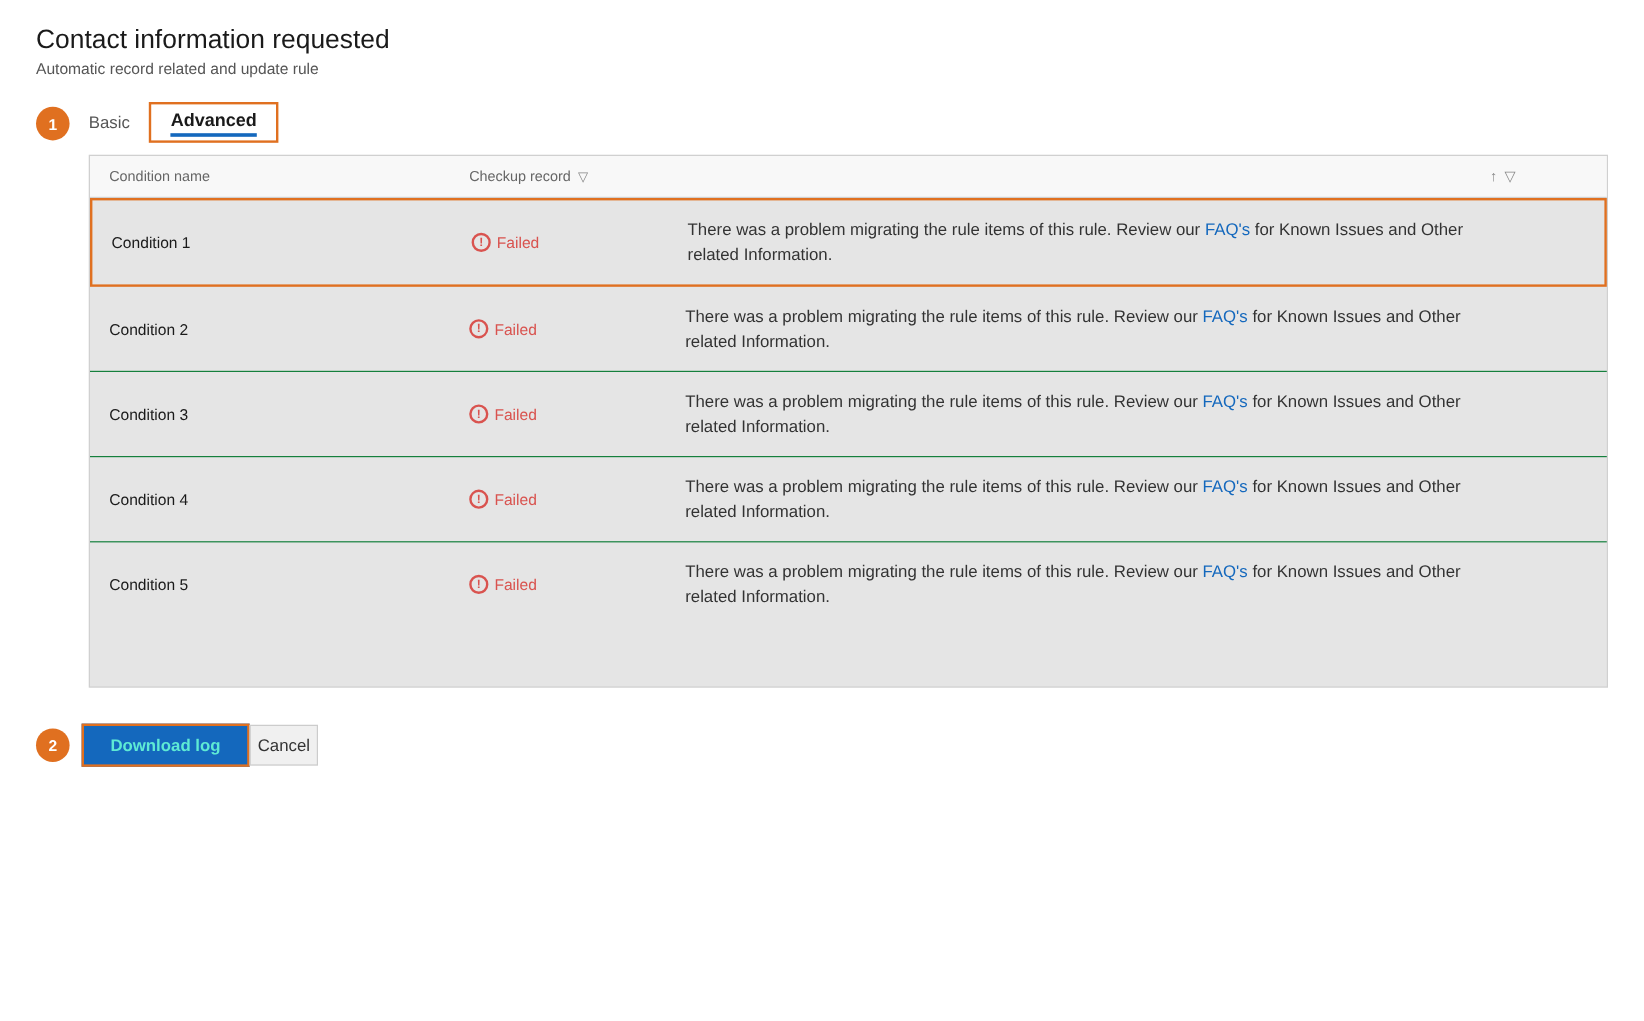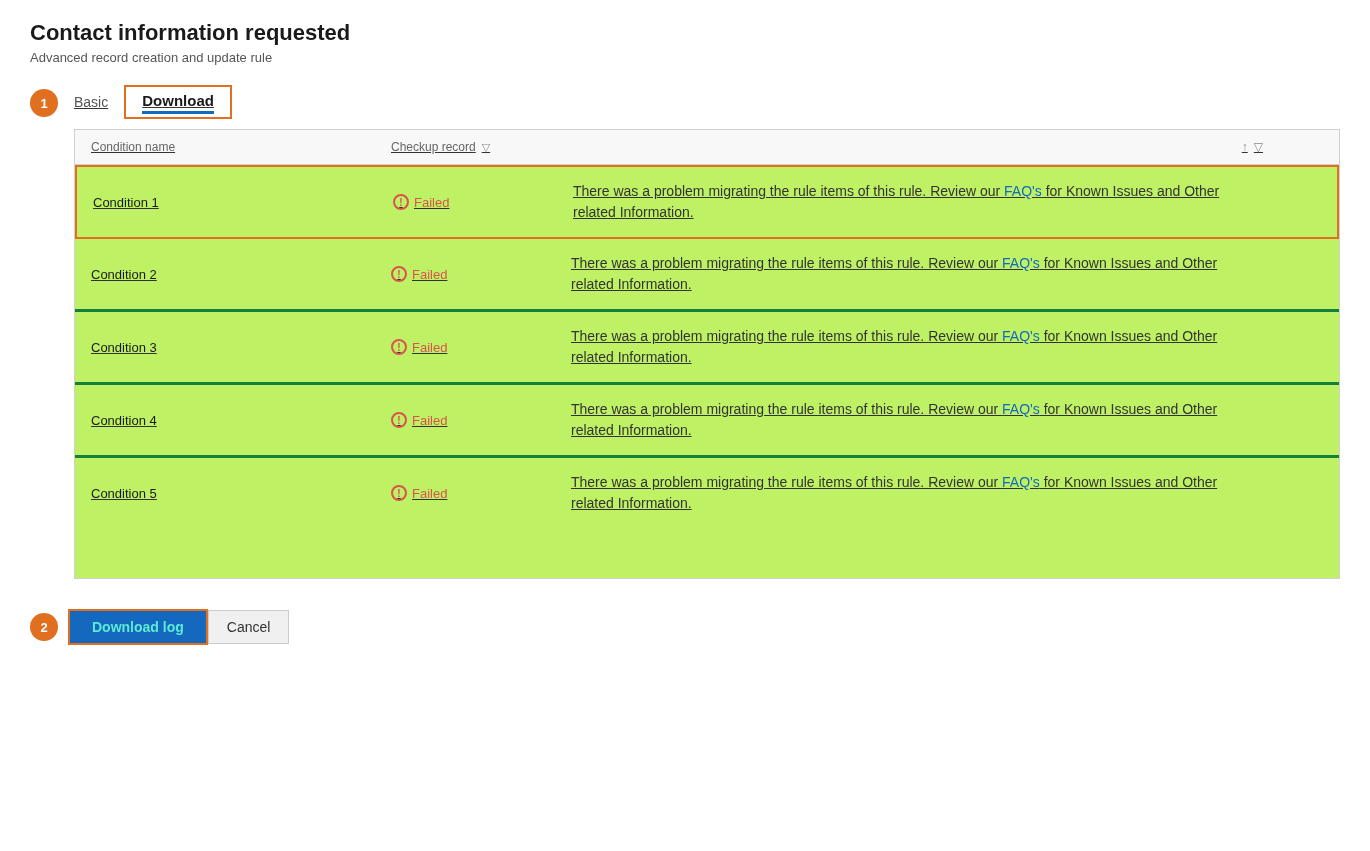--- a/index.html
+++ b/index.html
@@ -7,34 +7,34 @@
       font-family: 'Segoe UI', Arial, sans-serif;
       background: #fff;
       color: #333;
       width: 1370px;
       min-height: 851px;
       padding: 20px 30px;
     }
 
     .page-title {
       font-size: 22px;
-      font-weight: 700;
+      font-weight: 400;
       color: #1a1a1a;
       margin-bottom: 4px;
     }
     .page-subtitle {
       font-size: 13px;
       color: #555;
       margin-bottom: 20px;
     }
 
     .table-container {
       border: 1px solid #d0d0d0;
       margin-top: 10px;
-      background: #bef264;
+      background: #e5e5e5;
     }
 
     .table-header {
       display: grid;
       grid-template-columns: 300px 180px 1fr 60px;
       background: #f8f8f8;
       border-bottom: 1px solid #d0d0d0;
       padding: 10px 16px;
     }
 
@@ -48,21 +48,21 @@
 
     .filter-icon {
       color: #888;
       font-size: 11px;
     }
 
     .table-row {
       display: grid;
       grid-template-columns: 300px 180px 1fr 60px;
       padding: 14px 16px;
-      border-bottom: 3px solid #15803d;
+      border-bottom: 1px solid #15803d;
       align-items: center;
     }
 
     .condition-name {
       font-size: 13px;
       color: #1a1a1a;
     }
 
     .status-failed {
       display: flex;
@@ -130,21 +130,21 @@
       font-size: 14px;
       font-weight: 600;
       cursor: pointer;
       outline: none;
     }
 
     .btn-cancel {
       background: #f0f0f0;
       color: #333;
       border: 1px solid #ccc;
-      padding: 8px 18px;
+      padding: 8px 6px;
       font-size: 14px;
       cursor: pointer;
       outline: none;
       margin-left: 0;
     }
 
     .top-area {
       display: flex;
       align-items: flex-start;
       position: relative;
@@ -162,21 +162,20 @@
       align-items: center;
       justify-content: center;
       flex-shrink: 0;
       margin-top: 4px;
     }
 
     .tabs-and-table {
       margin-left: 16px;
       flex: 1;
       position: relative;
-      text-decoration: underline;
     }
 
     .tabs-row {
       display: flex;
       align-items: center;
       gap: 0;
       margin-bottom: 0;
     }
 
     .tab-basic-label {
@@ -206,32 +205,32 @@
     }
 
     .row1-highlighted {
       border: 2px solid #e07020 !important;
     }
   </style>
 </head>
 <body>
 
 <h1 class="page-title">Contact information requested</h1>
-<p class="page-subtitle">Advanced record creation and update rule</p>
+<p class="page-subtitle">Automatic record related and update rule</p>
 
 <div class="top-area">
 
   <div class="step1-badge">1</div>
 
   <div class="tabs-and-table">
 
     <div class="tabs-row">
       <span class="tab-basic-label">Basic</span>
       <div class="tab-advanced-box">
-        <span class="tab-advanced-label">Download</span>
+        <span class="tab-advanced-label">Advanced</span>
         <div class="tab-underline-blue"></div>
       </div>
     </div>
 
     <div class="table-container">
 
       <div class="table-header">
         <div class="table-header-cell">
           <span>Condition name</span>
         </div>

